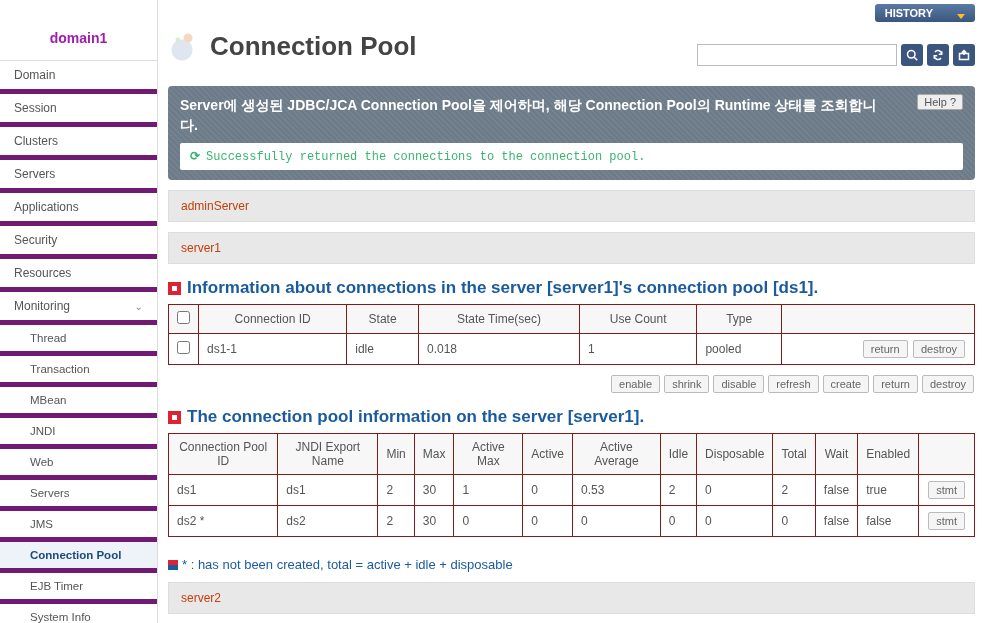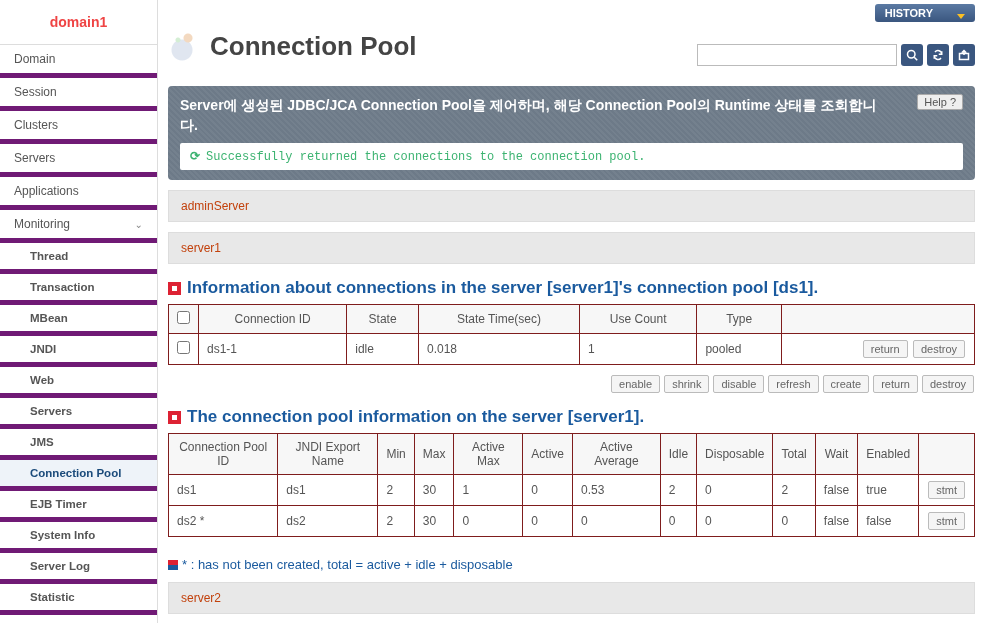--- a/index.html
+++ b/index.html
@@ -1,21 +1,21 @@
 <!DOCTYPE html>
 <html><head>
 <meta charset="utf-8">
 <style>
   * { box-sizing: border-box; margin: 0; padding: 0; }
   body { font-family: "Segoe UI", Arial, sans-serif; font-size: 12px; color: #333; background: #fff; width: 985px; }
   .layout { display: flex; }
   .sidebar { width: 158px; background: #fff; border-right: 1px solid #ddd; }
-  .sidebar-header { text-align: center; font-size: 14px; font-weight: bold; color: #ef4444; padding: 14px 0; border-bottom: 1px solid #ddd; }
+  .sidebar-header { text-align: center; font-size: 14px; font-weight: bold; color: #a21caf; padding: 14px 0; border-bottom: 1px solid #ddd; margin-top: 16px; }
   .sidebar-item { padding: 7px 14px; font-size: 12px; color: #555; border-bottom: 5px solid #701a75; cursor: pointer; display: flex; justify-content: space-between; align-items: center; }
-  .sidebar-item.sub { padding-left: 30px; font-size: 11.5px; font-weight: bold; }
+  .sidebar-item.sub { padding-left: 30px; font-size: 11.5px; }
   .sidebar-item.active { background: #eef3f9; color: #1a4a7a; font-weight: bold; }
   .sidebar-item.expanded .chev { color: #888; }
   .chev { font-size: 10px; color: #888; }
   .main { flex: 1; padding: 0 10px 20px 10px; background: #fff; }
   .topbar { display: flex; justify-content: flex-end; padding: 4px 0 0 0; }
   .history-btn { background: linear-gradient(#5b7aa3, #3a567f); color: #fff; font-weight: bold; font-size: 11px; padding: 3px 10px; border-radius: 3px; display: flex; align-items: flex-end; gap: 24px; cursor: pointer; }
   .history-btn .tri { width: 0; height: 0; border-left: 4px solid transparent; border-right: 4px solid transparent; border-top: 5px solid #fbbf24; }
   .title-row { display: flex; justify-content: space-between; align-items: flex-end; margin-top: 4px; }
   .page-title { font-size: 26px; font-weight: bold; color: #444; display: flex; align-items: center; gap: 6px; }
   .page-title::before { content: ""; width: 40px; height: 40px; border-radius: 50%; background: radial-gradient(circle at 35% 35%, #d4eed4 2px, transparent 3px), radial-gradient(circle at 60% 30%, #f3d9c0 4px, transparent 5px), radial-gradient(circle at 45% 60%, #e0e6f0 10px, transparent 11px); display: inline-block; margin-left: -4px; }
@@ -46,20 +46,22 @@
 <body>
 
 <div class="layout">
   <div class="sidebar">
     <div class="sidebar-header">domain1</div>
     <div class="sidebar-item">Domain</div>
     <div class="sidebar-item">Session</div>
     <div class="sidebar-item">Clusters</div>
     <div class="sidebar-item">Servers</div>
     <div class="sidebar-item">Applications</div>
+    <div class="sidebar-item">Security</div>
+    <div class="sidebar-item">Resources</div>
     <div class="sidebar-item expanded">
       <span>Monitoring</span>
       <span class="chev">⌄</span>
     </div>
     <div class="sidebar-item sub">Thread</div>
     <div class="sidebar-item sub">Transaction</div>
     <div class="sidebar-item sub">MBean</div>
     <div class="sidebar-item sub">JNDI</div>
     <div class="sidebar-item sub">Web</div>
     <div class="sidebar-item sub">Servers</div>

